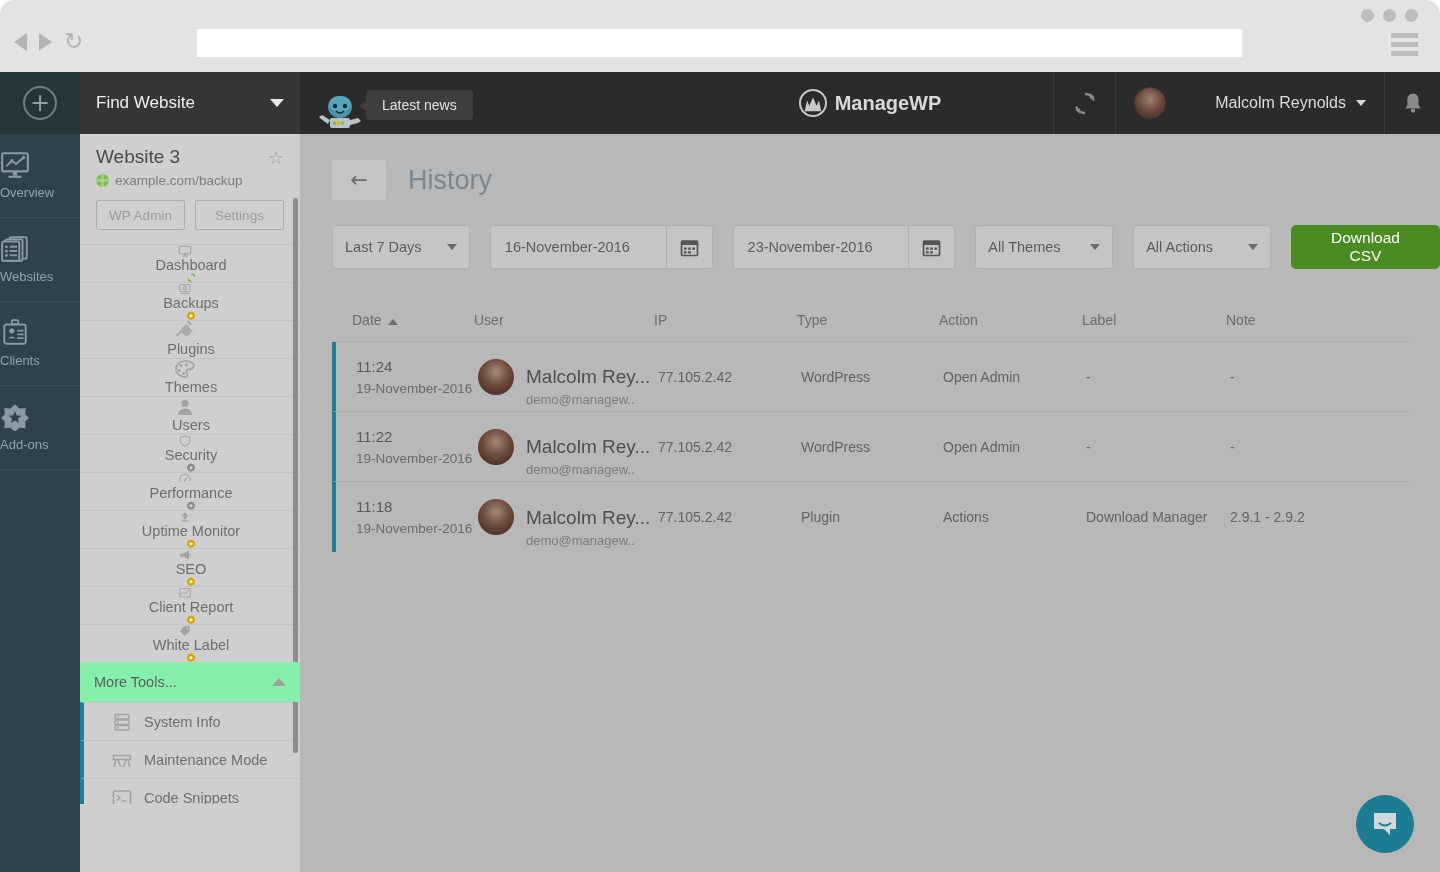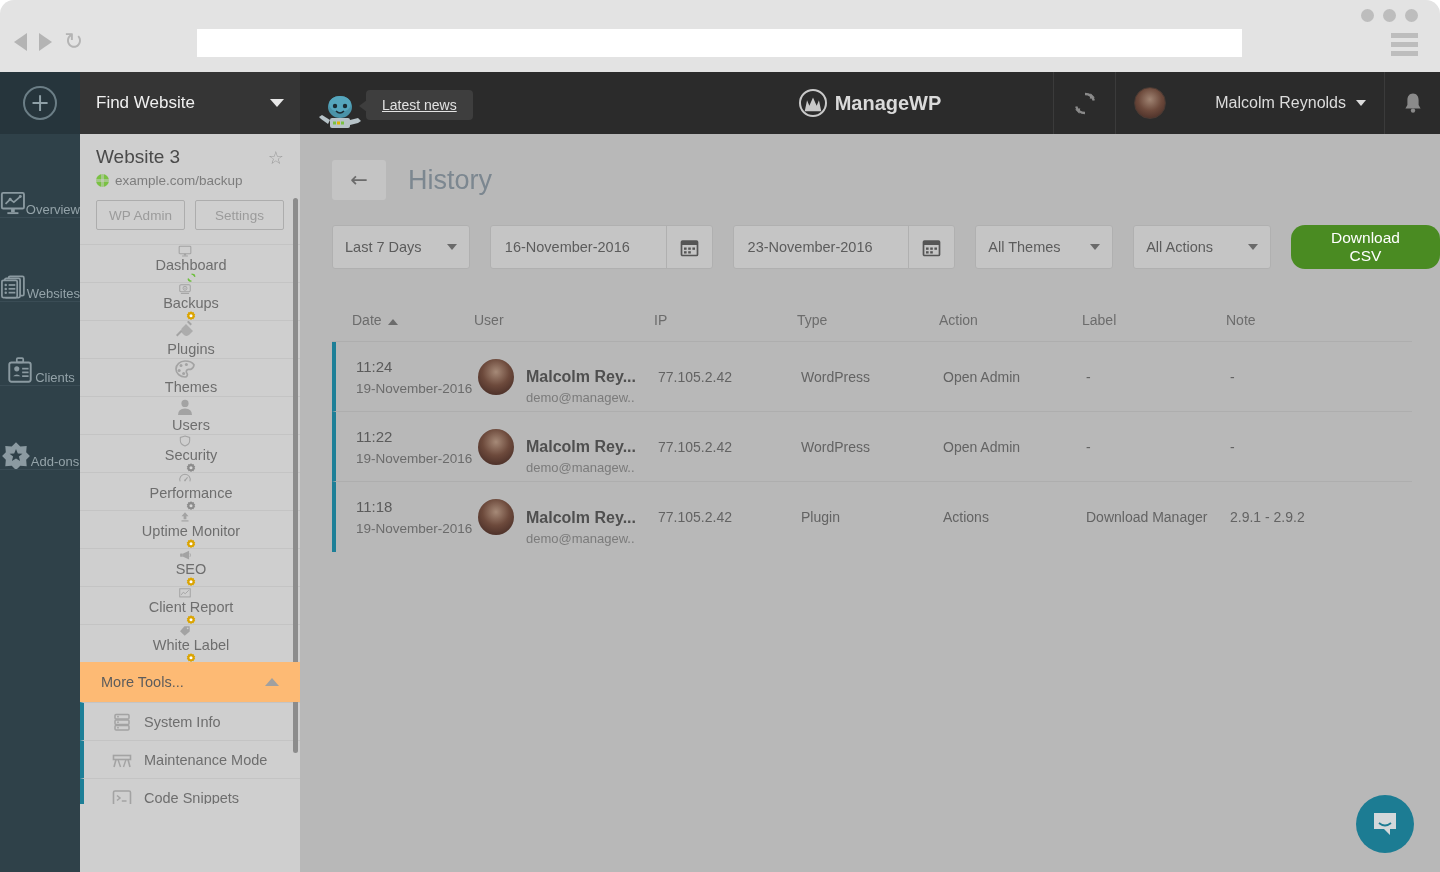--- a/index.html
+++ b/index.html
@@ -42,21 +42,21 @@
     height: 62px; background: #26353c; display: flex; align-items: center; justify-content: center;
     cursor: pointer;
   }
   .plus-circle {
     width: 34px; height: 34px; border-radius: 50%; border: 2px solid #6b7e86;
     color: #8fa0a7; font-size: 24px; line-height: 30px; text-align: center;
     font-family: "DejaVu Sans", sans-serif;
   }
   .rail-item {
     height: 84px; border-bottom: 1px solid #3a4c55;
-    display: flex; flex-direction: row; align-items: flex-end; justify-content: center;
+    display: flex; flex-direction: column; align-items: flex-start; justify-content: center;
     color: #8b9aa1; cursor: pointer;
   }
   .rail-item .rail-label { font-size: 13px; margin-top: 6px; color: #94a3a9; }
   .rail-ic { width: 30px; height: 28px; display: block; }
 
   
   #site-sidebar {
     position: absolute; left: 80px; top: 0; width: 220px; height: 800px;
     background: #cfcfcf;
   }
@@ -87,22 +87,22 @@
   .menu-item {
     height: 38px; display: flex; align-items: center; padding: 0 12px 0 14px;
     border-top: 1px solid #c4c4c4; background: #cfcfcf; cursor: pointer; flex-direction: column;
   }
   .menu-item .mi-ic { width: 22px; height: 20px; margin-right: 12px; opacity: .45; }
   .menu-item .mi-label { flex: 1; font-size: 14.5px; color: #6e6e6e; }
   .badge-gear { width: 16px; height: 16px; }
   .badge-sync { width: 17px; height: 16px; }
 
   #more-tools {
-    height: 40px; display: flex; align-items: center; padding: 0 21px;
-    background: #fdba74; cursor: pointer;
+    height: 40px; display: flex; align-items: center; padding: 0 14px;
+    background: #86efac; cursor: pointer;
     position: relative; z-index: 4;
   }
   #more-tools .mt-label { flex: 1; font-size: 14.5px; color: #5c5c5c; }
   .caret-up { width: 0; height: 0; border-left: 7px solid transparent; border-right: 7px solid transparent; border-bottom: 8px solid #a0a0a0; }
 
   .sub-item {
     height: 38px; display: flex; align-items: center; padding: 0 12px 0 28px;
     border-top: 1px solid #c4c4c4; background: #cfcfcf; cursor: pointer;
     border-left: 4px solid #1d7f97;
   }
@@ -115,21 +115,21 @@
   }
 
   
   #main { position: absolute; left: 300px; top: 0; width: 1140px; height: 800px; background: #b8b8b8; }
 
   #topbar { height: 62px; background: #2b2b2b; position: relative; display: flex; align-items: center; }
   #robot { position: absolute; left: 16px; top: 18px; width: 52px; height: 44px; }
   #news-tooltip {
     position: absolute; left: 66px; top: 18px; height: 30px;
     background: #3e3e3e; border-radius: 4px; padding: 0 16px;
-    display: flex; align-items: center; color: #e2e2e2; font-size: 14px; cursor: pointer; text-decoration: underline;
+    display: flex; align-items: center; color: #e2e2e2; font-size: 14px; cursor: pointer;
   }
   #news-tooltip::before {
     content: ""; position: absolute; left: -7px; top: 10px;
     border-top: 6px solid transparent; border-bottom: 6px solid transparent; border-right: 8px solid #3e3e3e;
   }
   #brand { position: absolute; left: 0; right: 0; top: 0; height: 62px; display: flex; align-items: center; justify-content: center; gap: 8px; }
   #brand .logo-circle {
     width: 28px; height: 28px; border-radius: 50%; border: 2px solid #c9c9c9;
     display: flex; align-items: flex-end; justify-content: center; overflow: hidden;
   }
@@ -162,21 +162,21 @@
   .select-ctrl { width: 138px; padding: 0 12px; justify-content: space-between; }
   .select-ctrl .sel-val { font-size: 14.5px; color: #5c5c5c; }
   .tiny-caret { width: 0; height: 0; border-left: 5px solid transparent; border-right: 5px solid transparent; border-top: 6px solid #6a6a6a; }
   .date-ctrl { width: 223px; padding: 0; }
   .date-ctrl .date-val { flex: 1; padding-left: 14px; font-size: 14.5px; color: #5c5c5c; }
   .cal-btn {
     width: 46px; height: 42px; border-left: 1px solid #b0b0b0;
     display: flex; align-items: center; justify-content: center; cursor: pointer;
   }
   #download-csv {
-    height: 44px; padding: 0 22px; background: #4a8b22; border: none; border-radius: 14px;
+    height: 44px; padding: 0 22px; background: #4a8b22; border: none; border-radius: 5px;
     color: #ffffff; font-size: 15.5px; cursor: pointer; font-family: "Liberation Sans", sans-serif;
   }
 
   
   #history-table { margin: 29px 0 0 32px; width: 1080px; }
   #table-head {
     height: 44px; display: flex; align-items: center;
     border-bottom: 1px solid #aeaeae;
   }
   #table-head .th { font-size: 14px; color: #6c6c6c; }
@@ -196,21 +196,21 @@
   }
   .trow:last-child { border-bottom: none; }
   .trow .cell { font-size: 14px; color: #636363; }
   .cell-date .t-time { font-size: 15px; color: #5b5b5b; }
   .cell-date .t-date { font-size: 13.5px; color: #6b6b6b; margin-top: 6px; }
   .cell-user { display: flex; align-items: center; gap: 12px; }
   .row-avatar {
     width: 36px; height: 36px; border-radius: 50%; flex-shrink: 0;
     background: radial-gradient(circle at 50% 36%, #a68a78 0%, #6d4a3c 46%, #3a221e 100%);
   }
-  .cell-user .u-name { font-size: 16px; color: #4f4f4f; font-weight: bold; margin-top: 20px; }
+  .cell-user .u-name { font-size: 19px; color: #4f4f4f; font-weight: normal; margin-top: 20px; }
   .cell-user .u-mail { font-size: 13px; color: #7b7b7b; margin-top: 4px; }
 
   #chat-bubble {
     position: absolute; right: 26px; bottom: 19px; width: 58px; height: 58px;
     border-radius: 50%; background: #1c7c93;
     display: flex; align-items: center; justify-content: center; cursor: pointer;
   }
 </style>
 </head>
 <body>

